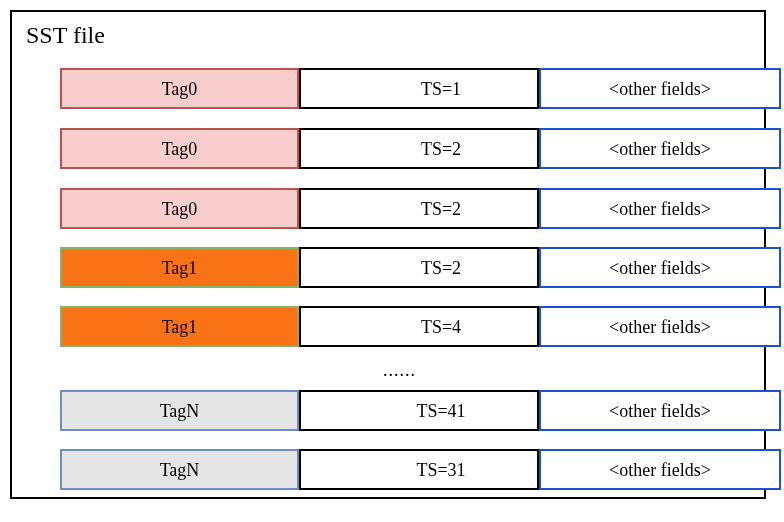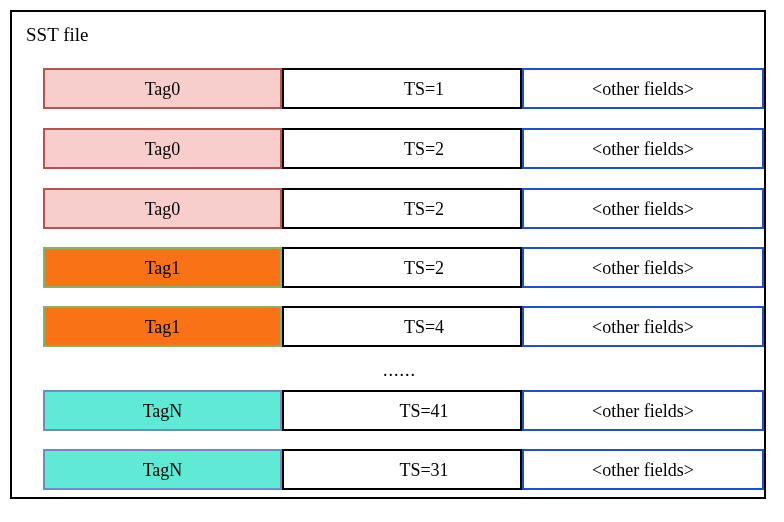--- a/index.html
+++ b/index.html
@@ -30,30 +30,30 @@
     height: 489px;
     border: 2px solid #000000;
     box-sizing: border-box;
     background: #ffffff;
   }
 
   .sst-title {
     position: absolute;
     left: 14px;
     top: 12px;
-    font-size: 19px;
+    font-size: 24px;
     line-height: 22px;
     color: #000000;
     white-space: nowrap;
   }
 
   
   .record-row {
     position: absolute;
-    left: 31px;
+    left: 48px;
     width: 721px;
     height: 41px;
     display: flex;
     box-sizing: border-box;
   }
 
   .cell {
     box-sizing: border-box;
     display: flex;
     align-items: center;
@@ -87,21 +87,21 @@
   
   .tag-pink {
     background: #f8cecc;
     border-color: #b85450;
   }
   .tag-green {
     background: #f97316;
     border-color: #82b366;
   }
   .tag-blue {
-    background: #5eead4;
+    background: #e5e5e5;
     border-color: #6c8ebf;
   }
 
   
   .ellipsis-row {
     position: absolute;
     left: 31px;
     width: 721px;
     height: 22px;
     display: flex;

